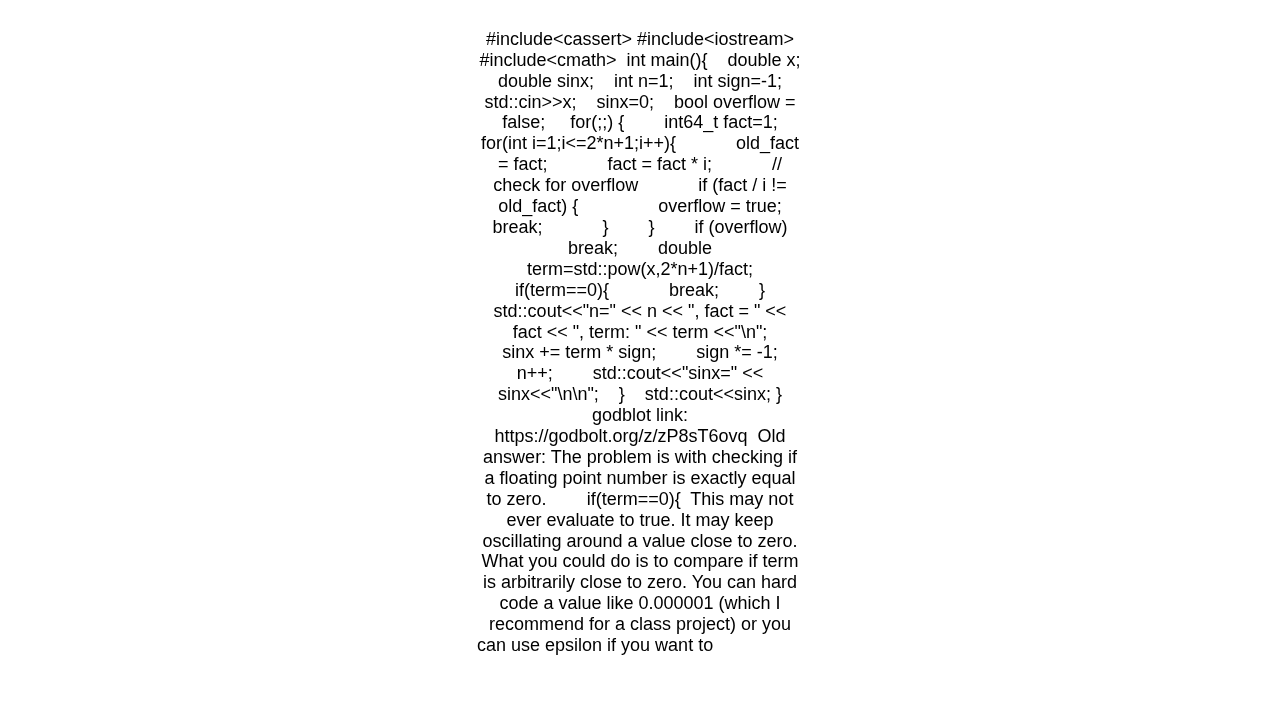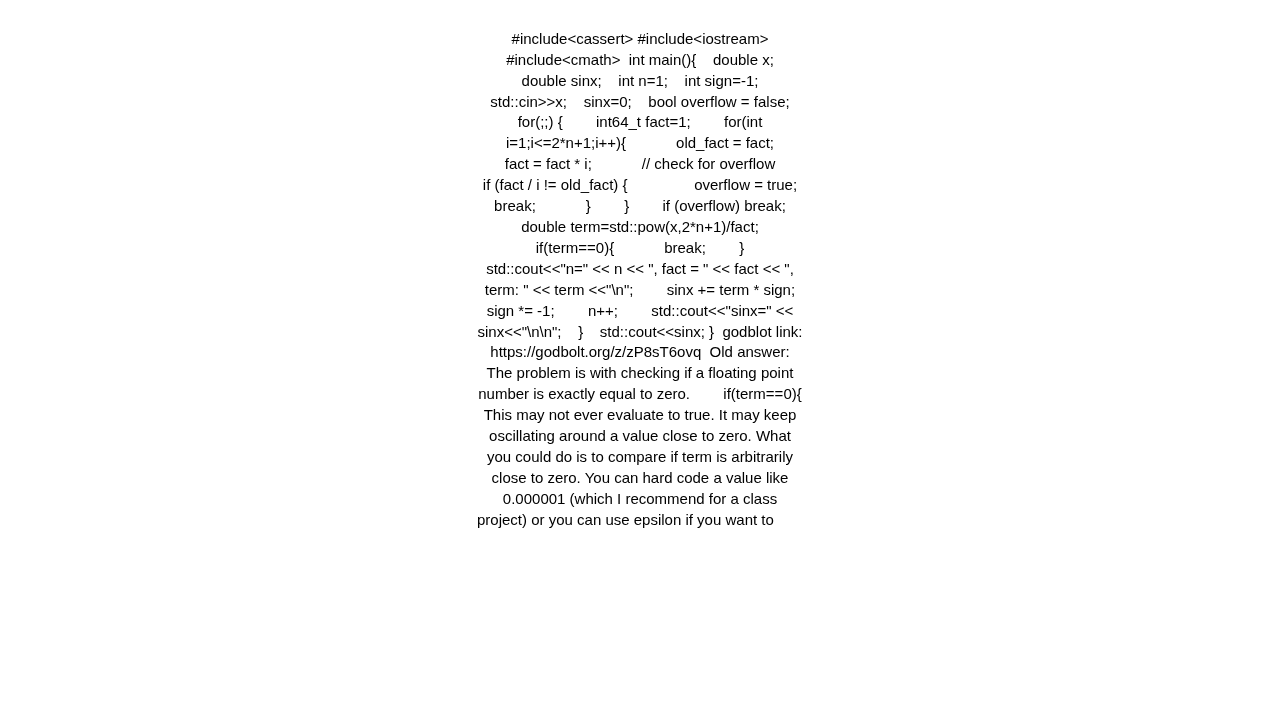--- a/index.html
+++ b/index.html
@@ -36,21 +36,21 @@
     color: #000000;
     word-wrap: break-word;
     overflow-wrap: break-word;
     white-space: pre-wrap;
   }
 
   .answer-body {
     margin: 0;
     padding: 0;
     font-family: "Liberation Sans", sans-serif;
-    font-size: 15px;
+    font-size: 18px;
     line-height: 20.9px;
     text-align: center;
     white-space: pre-wrap;
     word-wrap: break-word;
     overflow-wrap: break-word;
   }
 </style>
 </head>
 <body>
 

